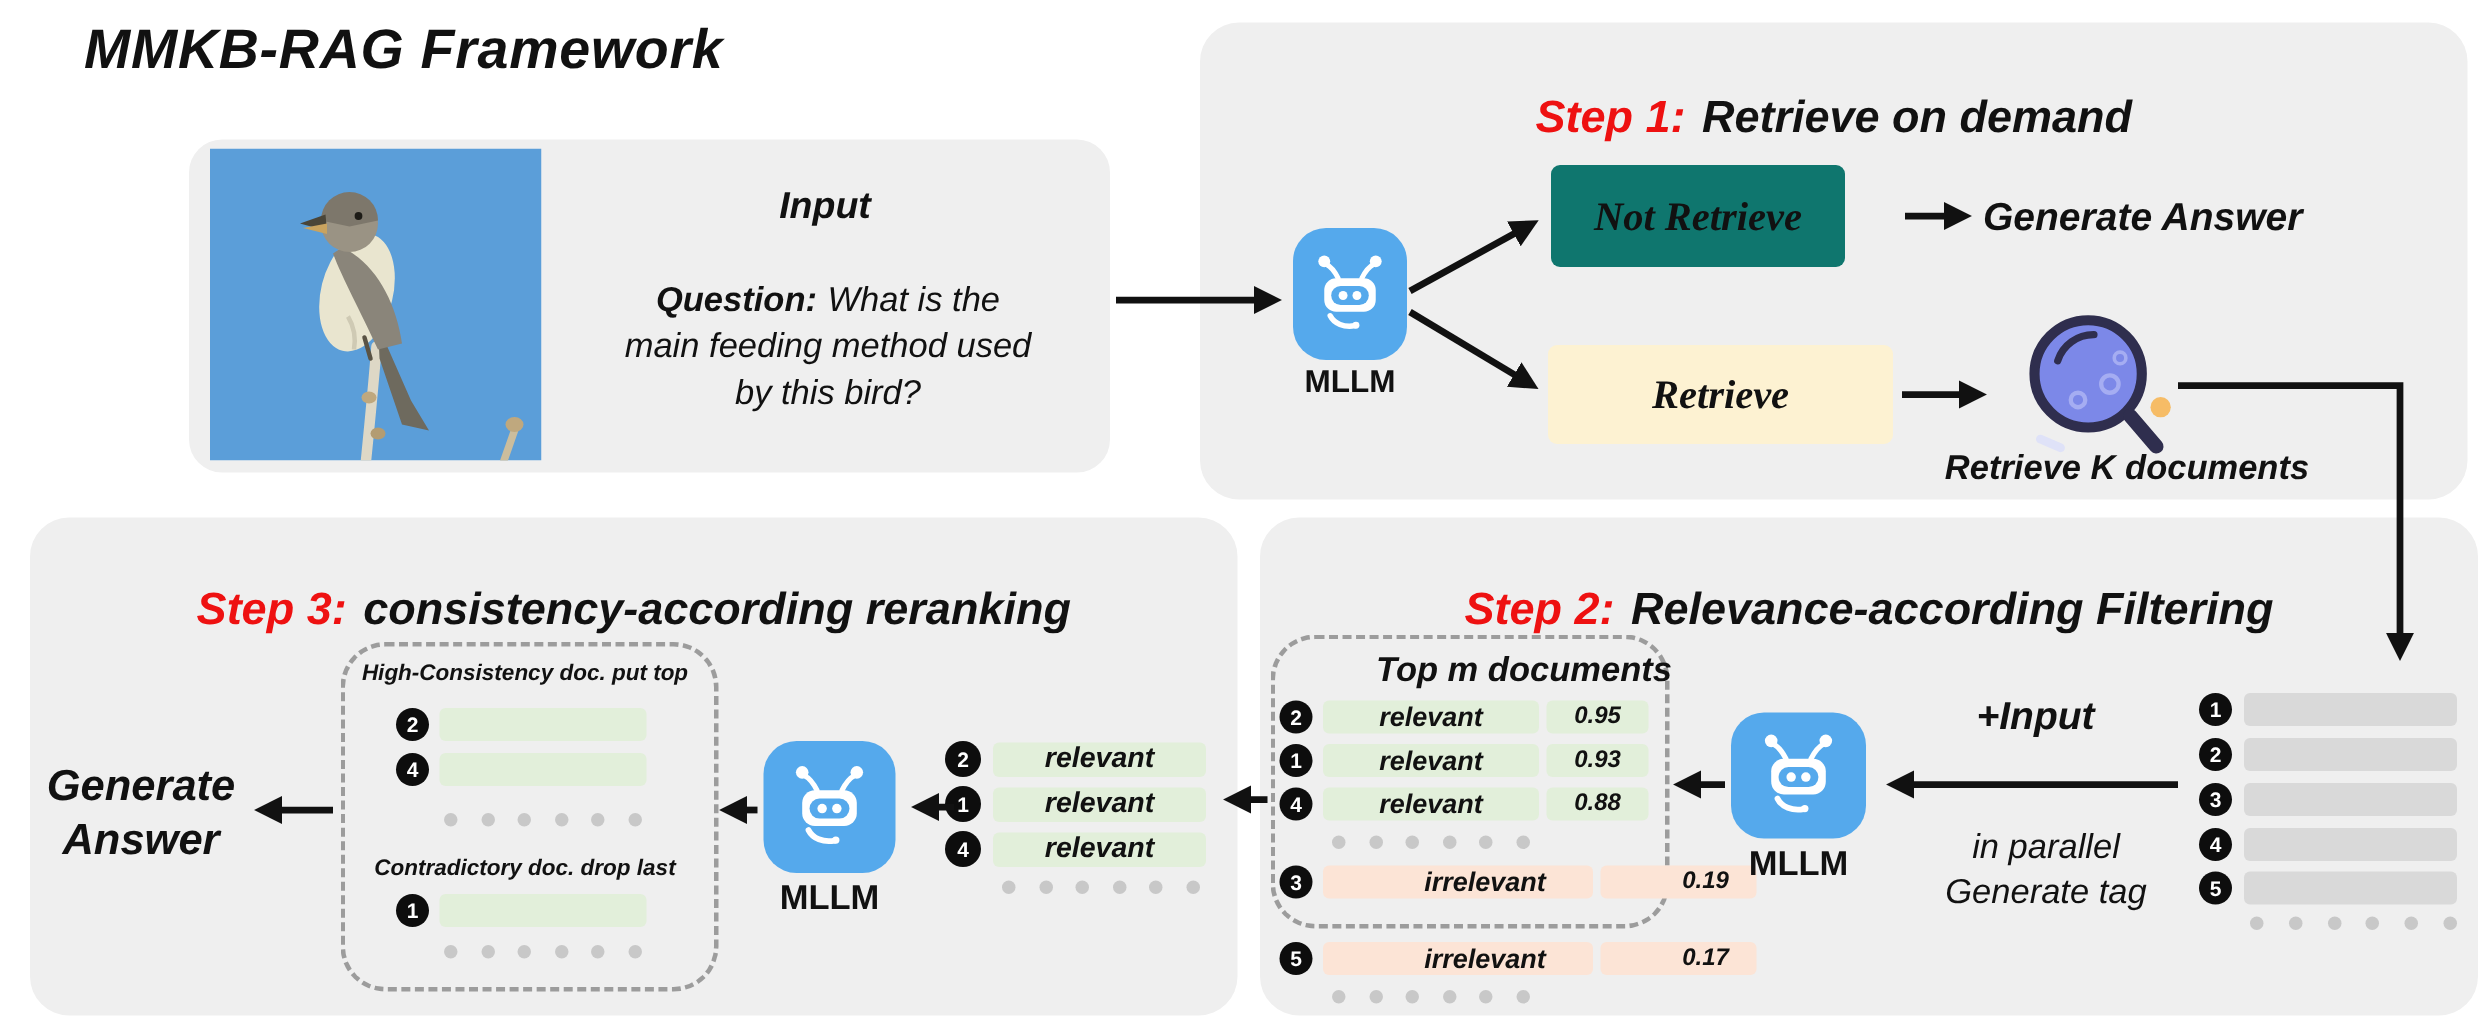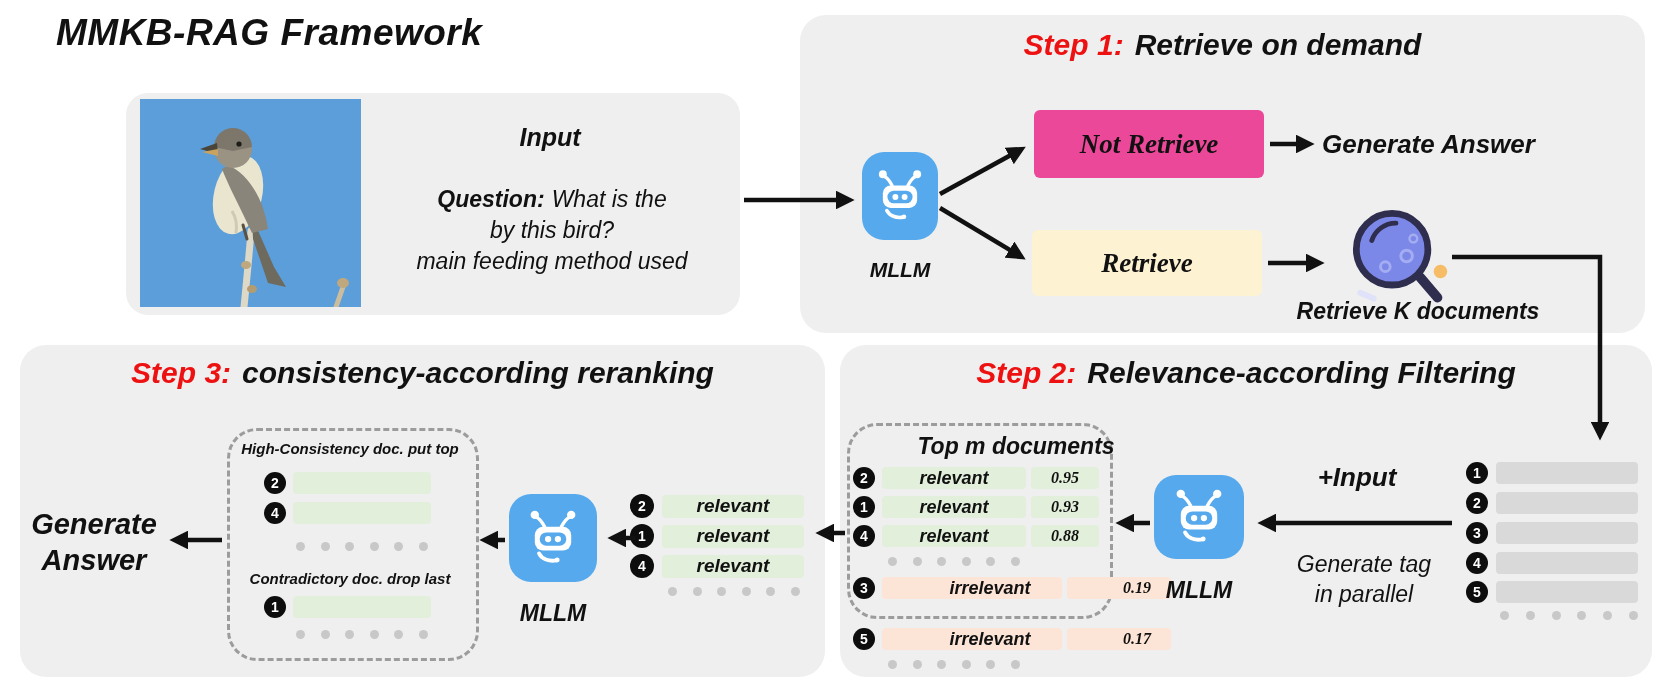--- a/index.html
+++ b/index.html
@@ -1,45 +1,45 @@
 <!DOCTYPE html>
 <html><head>
 <meta charset="utf-8">
 <style>
   html,body{margin:0;padding:0;background:#fff;}
   .canvas{position:relative;width:1661px;height:688px;background:#ffffff;overflow:hidden;
           font-family:"Liberation Sans",sans-serif;color:#111;}
   .abs{position:absolute;}
   .panel{position:absolute;background:#efefef;border-radius:26px;}
   .main-title{position:absolute;left:56px;top:12px;font-size:37px;font-weight:bold;font-style:italic;letter-spacing:.5px;}
-  .step-title{position:absolute;text-align:center;font-size:30px;font-weight:bold;font-style:italic;white-space:nowrap;}
+  .step-title{position:absolute;text-align:center;font-size:30px;font-weight:bold;font-style:italic;white-space:nowrap;margin-top:34px;}
   .step-red{color:#ee1111;}
   .step-rest{margin-left:11px;color:#111;}
   .input-heading{position:absolute;font-size:25px;font-weight:bold;font-style:italic;text-align:center;}
   .qline{font-size:23px;font-style:italic;text-align:center;line-height:31px;}
   .qlabel{font-weight:bold;}
   .qrest{margin-left:7px;}
   .serif-box{position:absolute;display:flex;align-items:center;justify-content:center;
              font-family:"Liberation Serif",serif;font-size:27px;font-weight:bold;font-style:italic;border-radius:6px;}
   .blabel{position:absolute;font-weight:bold;font-style:italic;white-space:nowrap;}
   .mllm{position:absolute;display:flex;flex-direction:column;align-items:center;}
   .mllm-icon{background:#55a9ec;border-radius:22px;display:flex;align-items:center;justify-content:center;}
-  .mllm-label{margin-top:18px;font-weight:bold;font-style:italic;font-size:22px;}
+  .mllm-label{margin-top:3px;font-weight:bold;font-size:22px;}
   .dashedbox{position:absolute;border:3.5px dashed #9c9c9c;border-radius:30px;}
   .boxnote{position:absolute;text-align:center;font-weight:bold;font-style:italic;font-size:15px;white-space:nowrap;}
   .tagrow{position:absolute;display:flex;align-items:center;}
   .ncirc{width:22px;height:22px;border-radius:50%;background:#0d0d0d;color:#fff;font-weight:bold;
          font-size:14px;display:flex;align-items:center;justify-content:center;flex:0 0 auto;}
   .bar{height:22px;border-radius:4px;display:flex;align-items:center;justify-content:center;
        font-weight:bold;font-style:italic;font-size:18px;}
   .green{background:#e2efda;}
   .orange{background:#fce4d6;padding-left:36px;}
   .gray{background:#d9d9d9;}
   .tag-bar{width:144px;margin-left:7px;}
-  .score-bar{width:68px;margin-left:5px;font-size:16px;font-family:Liberation Serif, serif;}
+  .score-bar{width:68px;margin-left:5px;font-size:16px;}
   .plainbar{width:138px;margin-left:7px;}
   .midbar{width:142px;margin-left:8px;height:23px;font-size:19px;}
   .graybar{width:142px;margin-left:8px;}
   .dots{position:absolute;display:flex;justify-content:space-between;}
   .dot{width:9px;height:9px;border-radius:50%;background:#c8c8c8;}
   .gen-ans{position:absolute;font-weight:bold;font-style:italic;text-align:center;white-space:nowrap;}
   .ital{font-style:italic;}
   svg{display:block;}
   .overlay{position:absolute;left:0;top:0;pointer-events:none;z-index:6;}
 </style>
@@ -69,22 +69,22 @@
     <path d="M74,48 A19,19 0 0 1 112,48 L93,52 Z" fill="#7d776b"></path>
     <polygon points="60,50 77,44 78,55" fill="#4a4538"></polygon>
     <polygon points="62,53 78,50 78,57" fill="#c9a35f"></polygon>
     <circle cx="99" cy="45" r="2.6" fill="#1d1b16"></circle>
     <path d="M92,112 q6,10 4,22" stroke="#cfcab4" stroke-width="3" fill="none"></path>
     <path d="M103,126 l4,14" stroke="#5a5344" stroke-width="3" stroke-linecap="round"></path>
   </svg>
   <div class="input-heading" style="left:380px;top:95px;width:340px;margin-top:28px;">Input</div>
   <div class="abs" style="left:376px;top:184px;width:352px;">
     <div class="qline"><span class="qlabel">Question:</span><span class="qrest">What is the</span></div>
+    <div class="qline">main feeding method used</div>
     <div class="qline">by this bird?</div>
-    <div class="qline">main feeding method used</div>
   </div>
 
   <div class="step-title" style="left:800px;top:28px;width:845px;">
     <span class="step-red">Step 1:</span><span class="step-rest">Retrieve on demand</span>
   </div>
 
   <div class="mllm" style="left:862px;top:152px;">
     <div class="mllm-icon" style="width:76px;height:88px;">
       <svg width="66" height="66" viewBox="0 0 100 100">
         <path d="M38,34 C34,26 30,22 26,20" stroke="#fff" stroke-width="5" fill="none" stroke-linecap="round"></path>
@@ -95,21 +95,21 @@
         <rect x="31" y="42" width="38" height="19" rx="9.5" fill="#55a9ec"></rect>
         <circle cx="43" cy="51.5" r="4.5" fill="#fff"></circle>
         <circle cx="57" cy="51.5" r="4.5" fill="#fff"></circle>
         <path d="M30,72 C34,80 44,84 55,82" stroke="#fff" stroke-width="5.5" fill="none" stroke-linecap="round"></path>
         <circle cx="56" cy="81.5" r="3.5" fill="#fff"></circle>
       </svg>
     </div>
     <div class="mllm-label" style="font-size:21px;">MLLM</div>
   </div>
 
-  <div class="serif-box" style="left:1034px;top:110px;width:230px;height:68px;background:#ec4899;">Not Retrieve</div>
+  <div class="serif-box" style="left:1034px;top:110px;width:196px;height:68px;background:#0f766e;">Not Retrieve</div>
   <div class="blabel" style="left:1322px;top:129px;font-size:26px;">Generate Answer</div>
   <div class="serif-box" style="left:1032px;top:230px;width:230px;height:66px;background:#fdf2d2;">Retrieve</div>
 
   <svg class="abs" style="left:1337px;top:198px;" width="116" height="116" viewBox="0 0 120 120">
     <circle cx="57" cy="53" r="37" fill="#7c88e8" stroke="#2f2e4e" stroke-width="7"></circle>
     <path d="M36,44 A26,26 0 0 1 61,26" stroke="#2f2e4e" stroke-width="5" fill="none" stroke-linecap="round"></path>
     <circle cx="72" cy="60" r="6" stroke="#a5adf2" stroke-width="3" fill="none"></circle>
     <circle cx="50" cy="71" r="5" stroke="#a5adf2" stroke-width="3" fill="none"></circle>
     <circle cx="79" cy="42" r="4" stroke="#a5adf2" stroke-width="2.5" fill="none"></circle>
     <line x1="86" y1="82" x2="104" y2="103" stroke="#2f2e4e" stroke-width="10" stroke-linecap="round"></line>
@@ -180,22 +180,22 @@
         <circle cx="57" cy="51.5" r="4.5" fill="#fff"></circle>
         <path d="M30,72 C34,80 44,84 55,82" stroke="#fff" stroke-width="5.5" fill="none" stroke-linecap="round"></path>
         <circle cx="56" cy="81.5" r="3.5" fill="#fff"></circle>
       </svg>
     </div>
     <div class="mllm-label" style="font-size:23px;">MLLM</div>
   </div>
 
   <div class="blabel" style="left:1297px;top:462px;width:120px;text-align:center;font-size:26px;">+Input</div>
   <div class="abs ital" style="left:1283px;top:549px;width:162px;text-align:center;font-size:23px;line-height:30px;">
+    <div>in parallel</div>
     <div>Generate tag</div>
-    <div>in parallel</div>
   </div>
 
   <div class="tagrow" style="left:1466px;top:462px;">
     <div class="ncirc">1</div>
     <div class="bar gray graybar"></div>
   </div>
   <div class="tagrow" style="left:1466px;top:492px;">
     <div class="ncirc">2</div>
     <div class="bar gray graybar"></div>
   </div>

